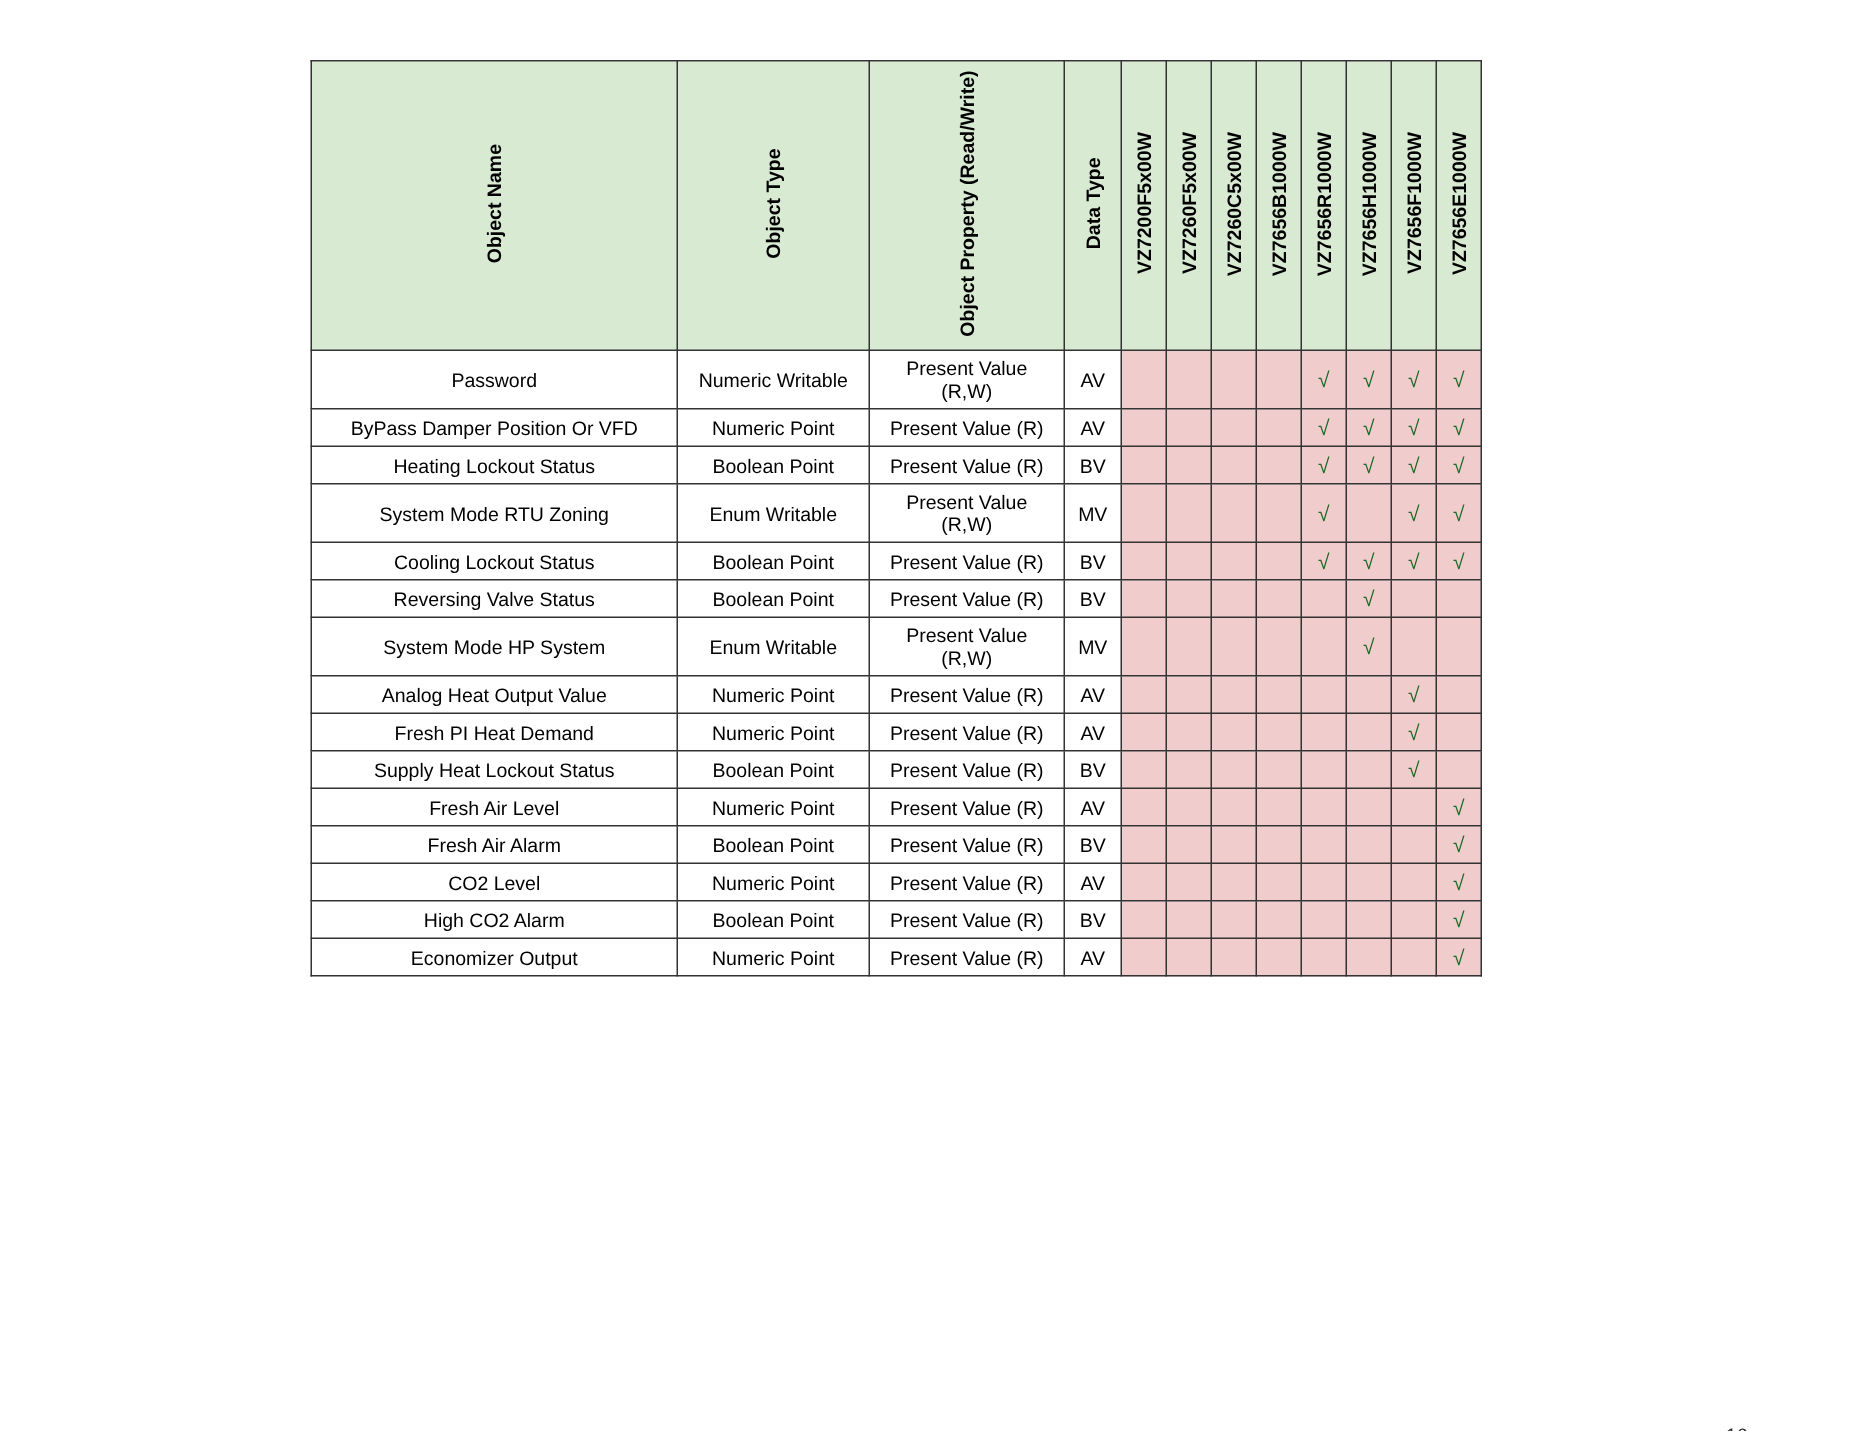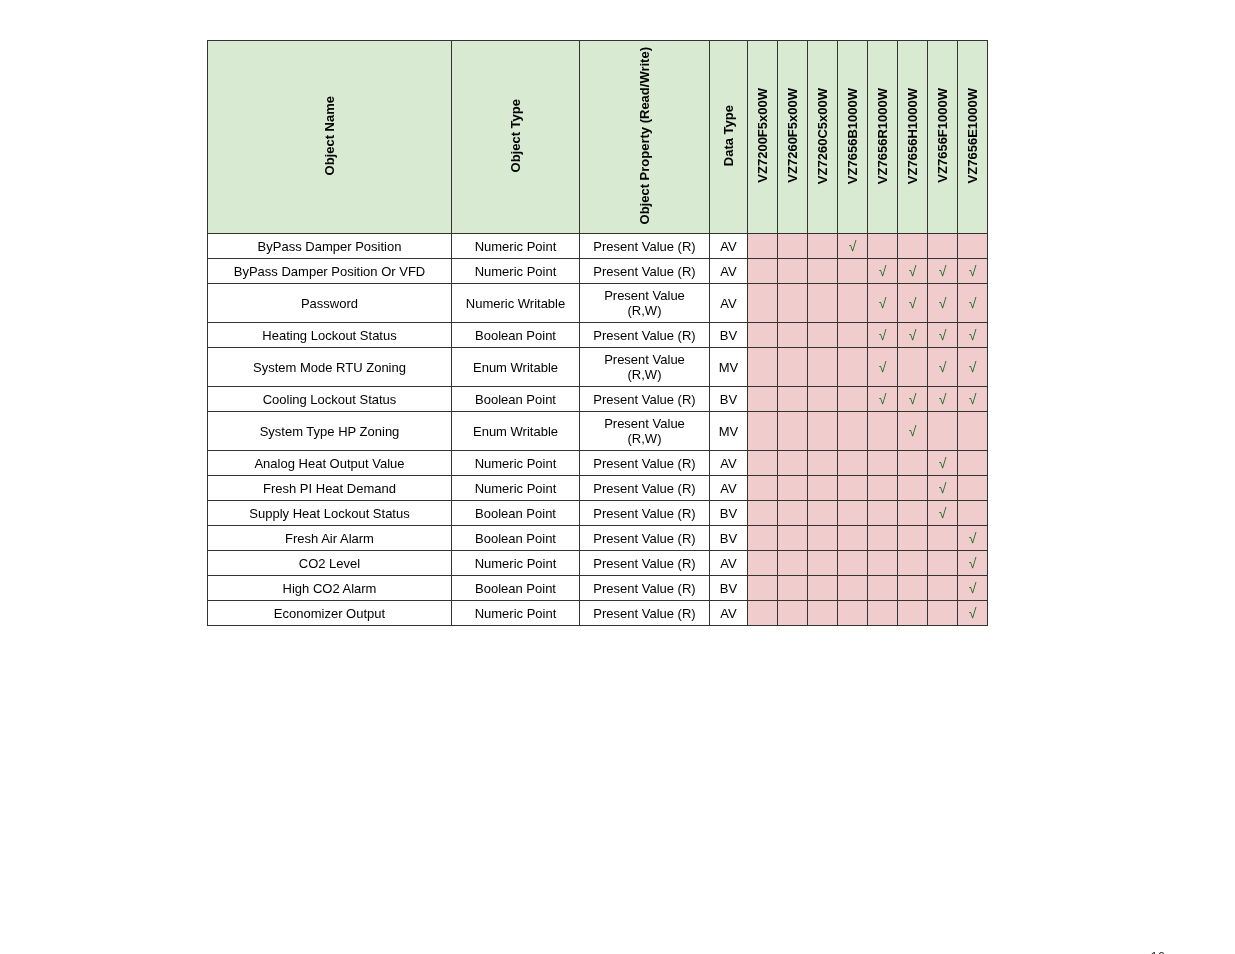--- a/index.html
+++ b/index.html
@@ -93,51 +93,37 @@
       <th><span class="vert">VZ7260C5x00W</span></th>
       <th><span class="vert">VZ7656B1000W</span></th>
       <th><span class="vert">VZ7656R1000W</span></th>
       <th><span class="vert">VZ7656H1000W</span></th>
       <th><span class="vert">VZ7656F1000W</span></th>
       <th><span class="vert">VZ7656E1000W</span></th>
     </tr>
   </thead>
   <tbody id="tbody">
         <tr>
-          <td>ByPass Damper Position</td>
-          <td>Numeric Point</td>
-          <td>Present Value (R)</td>
-          <td>AV</td>
-          <td class="col-mark"></td>
-          <td class="col-mark"></td>
-          <td class="col-mark"></td>
-          <td class="col-mark"><span class="tick">√</span></td>
-          <td class="col-mark"></td>
-          <td class="col-mark"></td>
-          <td class="col-mark"></td>
-          <td class="col-mark"></td>
-        </tr>
-        <tr>
-          <td>ByPass Damper Position Or VFD</td>
-          <td>Numeric Point</td>
-          <td>Present Value (R)</td>
-          <td>AV</td>
-          <td class="col-mark"></td>
-          <td class="col-mark"></td>
-          <td class="col-mark"></td>
-          <td class="col-mark"></td>
-          <td class="col-mark"><span class="tick">√</span></td>
-          <td class="col-mark"><span class="tick">√</span></td>
-          <td class="col-mark"><span class="tick">√</span></td>
-          <td class="col-mark"><span class="tick">√</span></td>
-        </tr>
-        <tr>
           <td>Password</td>
           <td>Numeric Writable</td>
           <td>Present Value (R,W)</td>
+          <td>AV</td>
+          <td class="col-mark"></td>
+          <td class="col-mark"></td>
+          <td class="col-mark"></td>
+          <td class="col-mark"></td>
+          <td class="col-mark"><span class="tick">√</span></td>
+          <td class="col-mark"><span class="tick">√</span></td>
+          <td class="col-mark"><span class="tick">√</span></td>
+          <td class="col-mark"><span class="tick">√</span></td>
+        </tr>
+        <tr>
+          <td>ByPass Damper Position Or VFD</td>
+          <td>Numeric Point</td>
+          <td>Present Value (R)</td>
           <td>AV</td>
           <td class="col-mark"></td>
           <td class="col-mark"></td>
           <td class="col-mark"></td>
           <td class="col-mark"></td>
           <td class="col-mark"><span class="tick">√</span></td>
           <td class="col-mark"><span class="tick">√</span></td>
           <td class="col-mark"><span class="tick">√</span></td>
           <td class="col-mark"><span class="tick">√</span></td>
         </tr>
@@ -177,21 +163,35 @@
           <td class="col-mark"></td>
           <td class="col-mark"></td>
           <td class="col-mark"></td>
           <td class="col-mark"></td>
           <td class="col-mark"><span class="tick">√</span></td>
           <td class="col-mark"><span class="tick">√</span></td>
           <td class="col-mark"><span class="tick">√</span></td>
           <td class="col-mark"><span class="tick">√</span></td>
         </tr>
         <tr>
-          <td>System Type HP Zoning</td>
+          <td>Reversing Valve Status</td>
+          <td>Boolean Point</td>
+          <td>Present Value (R)</td>
+          <td>BV</td>
+          <td class="col-mark"></td>
+          <td class="col-mark"></td>
+          <td class="col-mark"></td>
+          <td class="col-mark"></td>
+          <td class="col-mark"></td>
+          <td class="col-mark"><span class="tick">√</span></td>
+          <td class="col-mark"></td>
+          <td class="col-mark"></td>
+        </tr>
+        <tr>
+          <td>System Mode HP System</td>
           <td>Enum Writable</td>
           <td>Present Value (R,W)</td>
           <td>MV</td>
           <td class="col-mark"></td>
           <td class="col-mark"></td>
           <td class="col-mark"></td>
           <td class="col-mark"></td>
           <td class="col-mark"></td>
           <td class="col-mark"><span class="tick">√</span></td>
           <td class="col-mark"></td>
@@ -233,20 +233,34 @@
           <td class="col-mark"></td>
           <td class="col-mark"></td>
           <td class="col-mark"></td>
           <td class="col-mark"></td>
           <td class="col-mark"></td>
           <td class="col-mark"></td>
           <td class="col-mark"><span class="tick">√</span></td>
           <td class="col-mark"></td>
         </tr>
         <tr>
+          <td>Fresh Air Level</td>
+          <td>Numeric Point</td>
+          <td>Present Value (R)</td>
+          <td>AV</td>
+          <td class="col-mark"></td>
+          <td class="col-mark"></td>
+          <td class="col-mark"></td>
+          <td class="col-mark"></td>
+          <td class="col-mark"></td>
+          <td class="col-mark"></td>
+          <td class="col-mark"></td>
+          <td class="col-mark"><span class="tick">√</span></td>
+        </tr>
+        <tr>
           <td>Fresh Air Alarm</td>
           <td>Boolean Point</td>
           <td>Present Value (R)</td>
           <td>BV</td>
           <td class="col-mark"></td>
           <td class="col-mark"></td>
           <td class="col-mark"></td>
           <td class="col-mark"></td>
           <td class="col-mark"></td>
           <td class="col-mark"></td>

